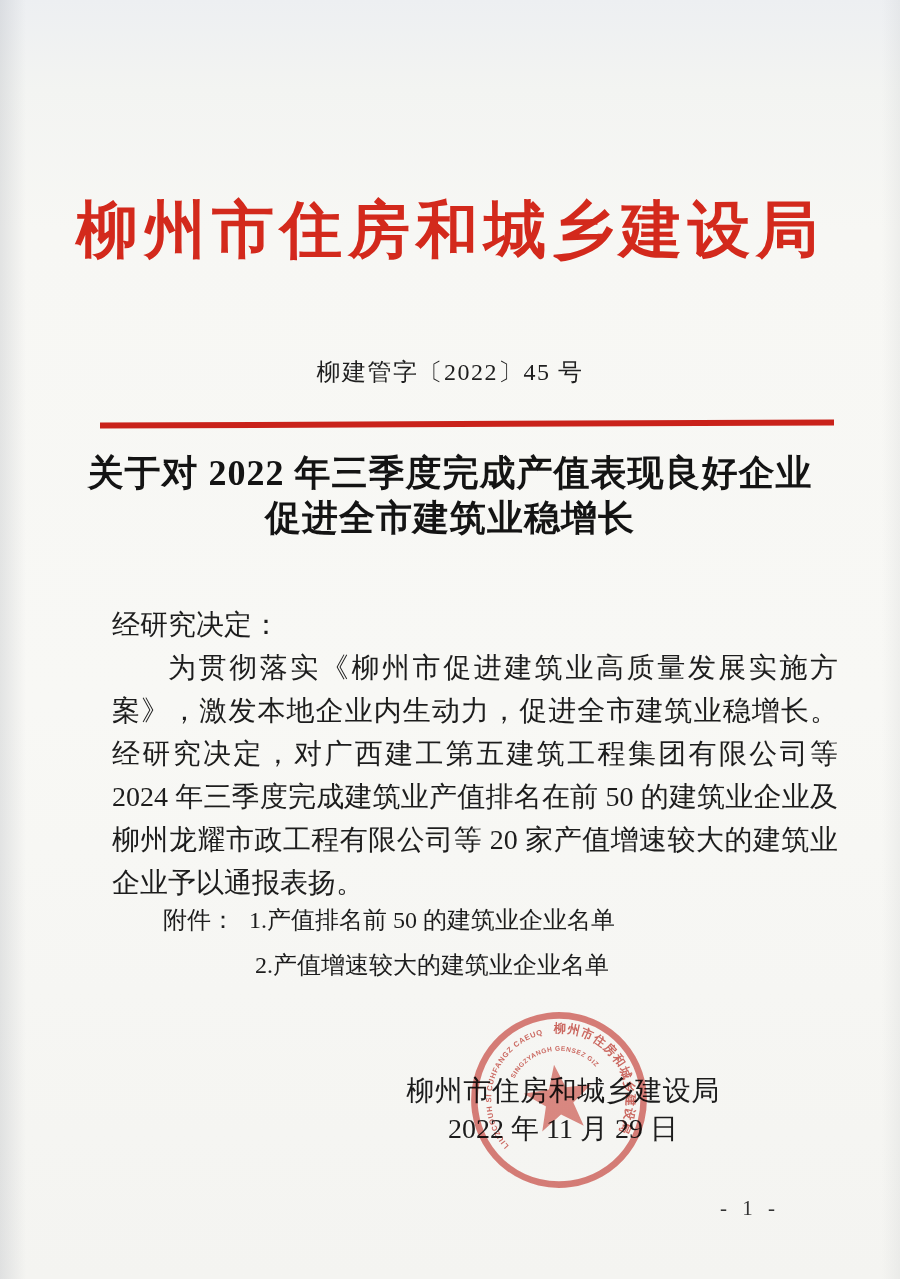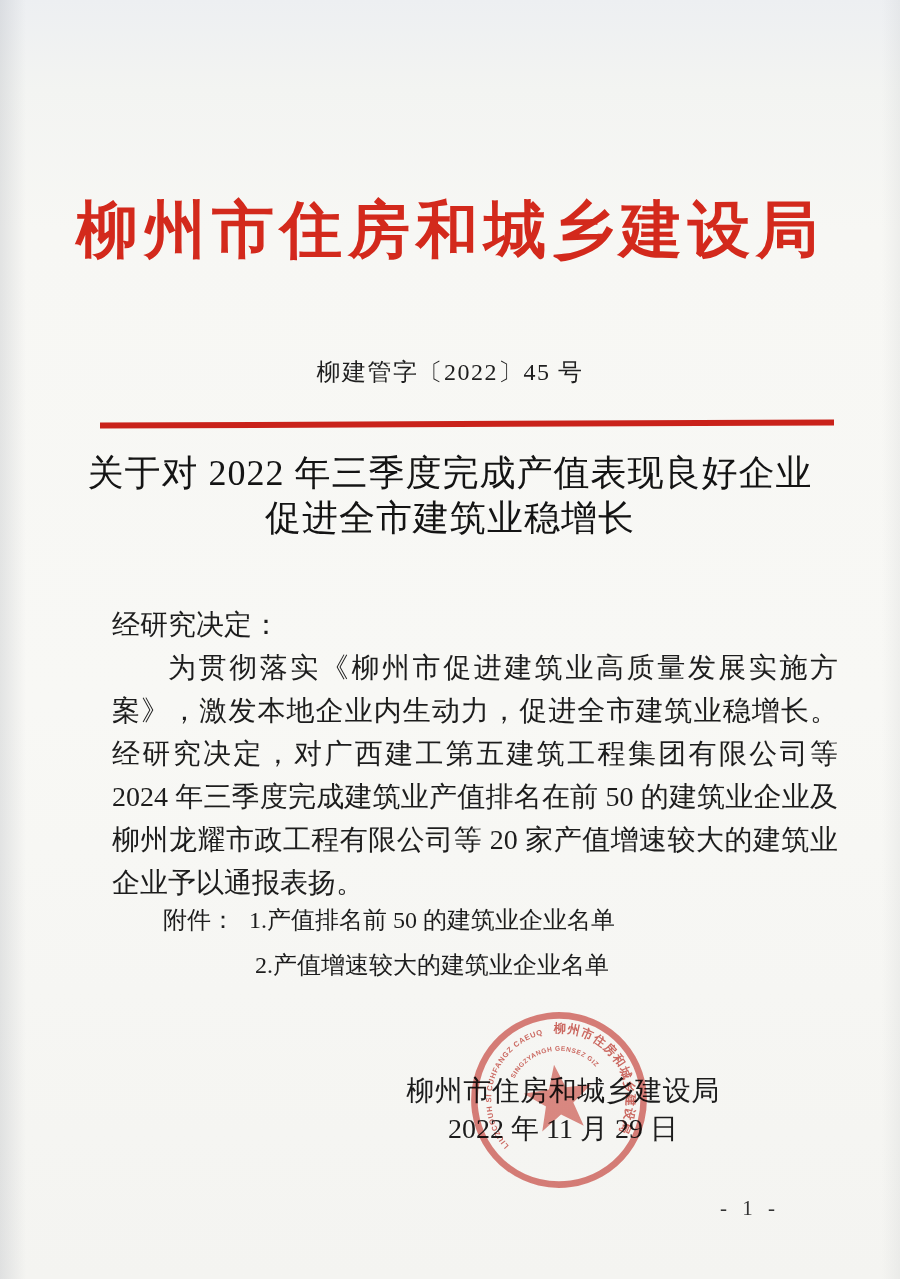--- a/index.html
+++ b/index.html
@@ -49,21 +49,21 @@
     position: absolute; top: 421px; left: 100px;
     width: 734px; height: 6px;
     background: #c9221a;
     transform: rotate(-0.25deg);
   }
 
   .title-block {
     position: absolute; top: 451px; left: 50px; right: 50px;
     text-align: center;
     font-size: 36px;
-    font-weight: normal;
+    font-weight: bold;
     line-height: 45px;
     letter-spacing: 1px;
     color: #141414;
   }
 
   .body-block {
     position: absolute; top: 603px; left: 112px;
     width: 726px;
     font-size: 28px;
     line-height: 43px;

